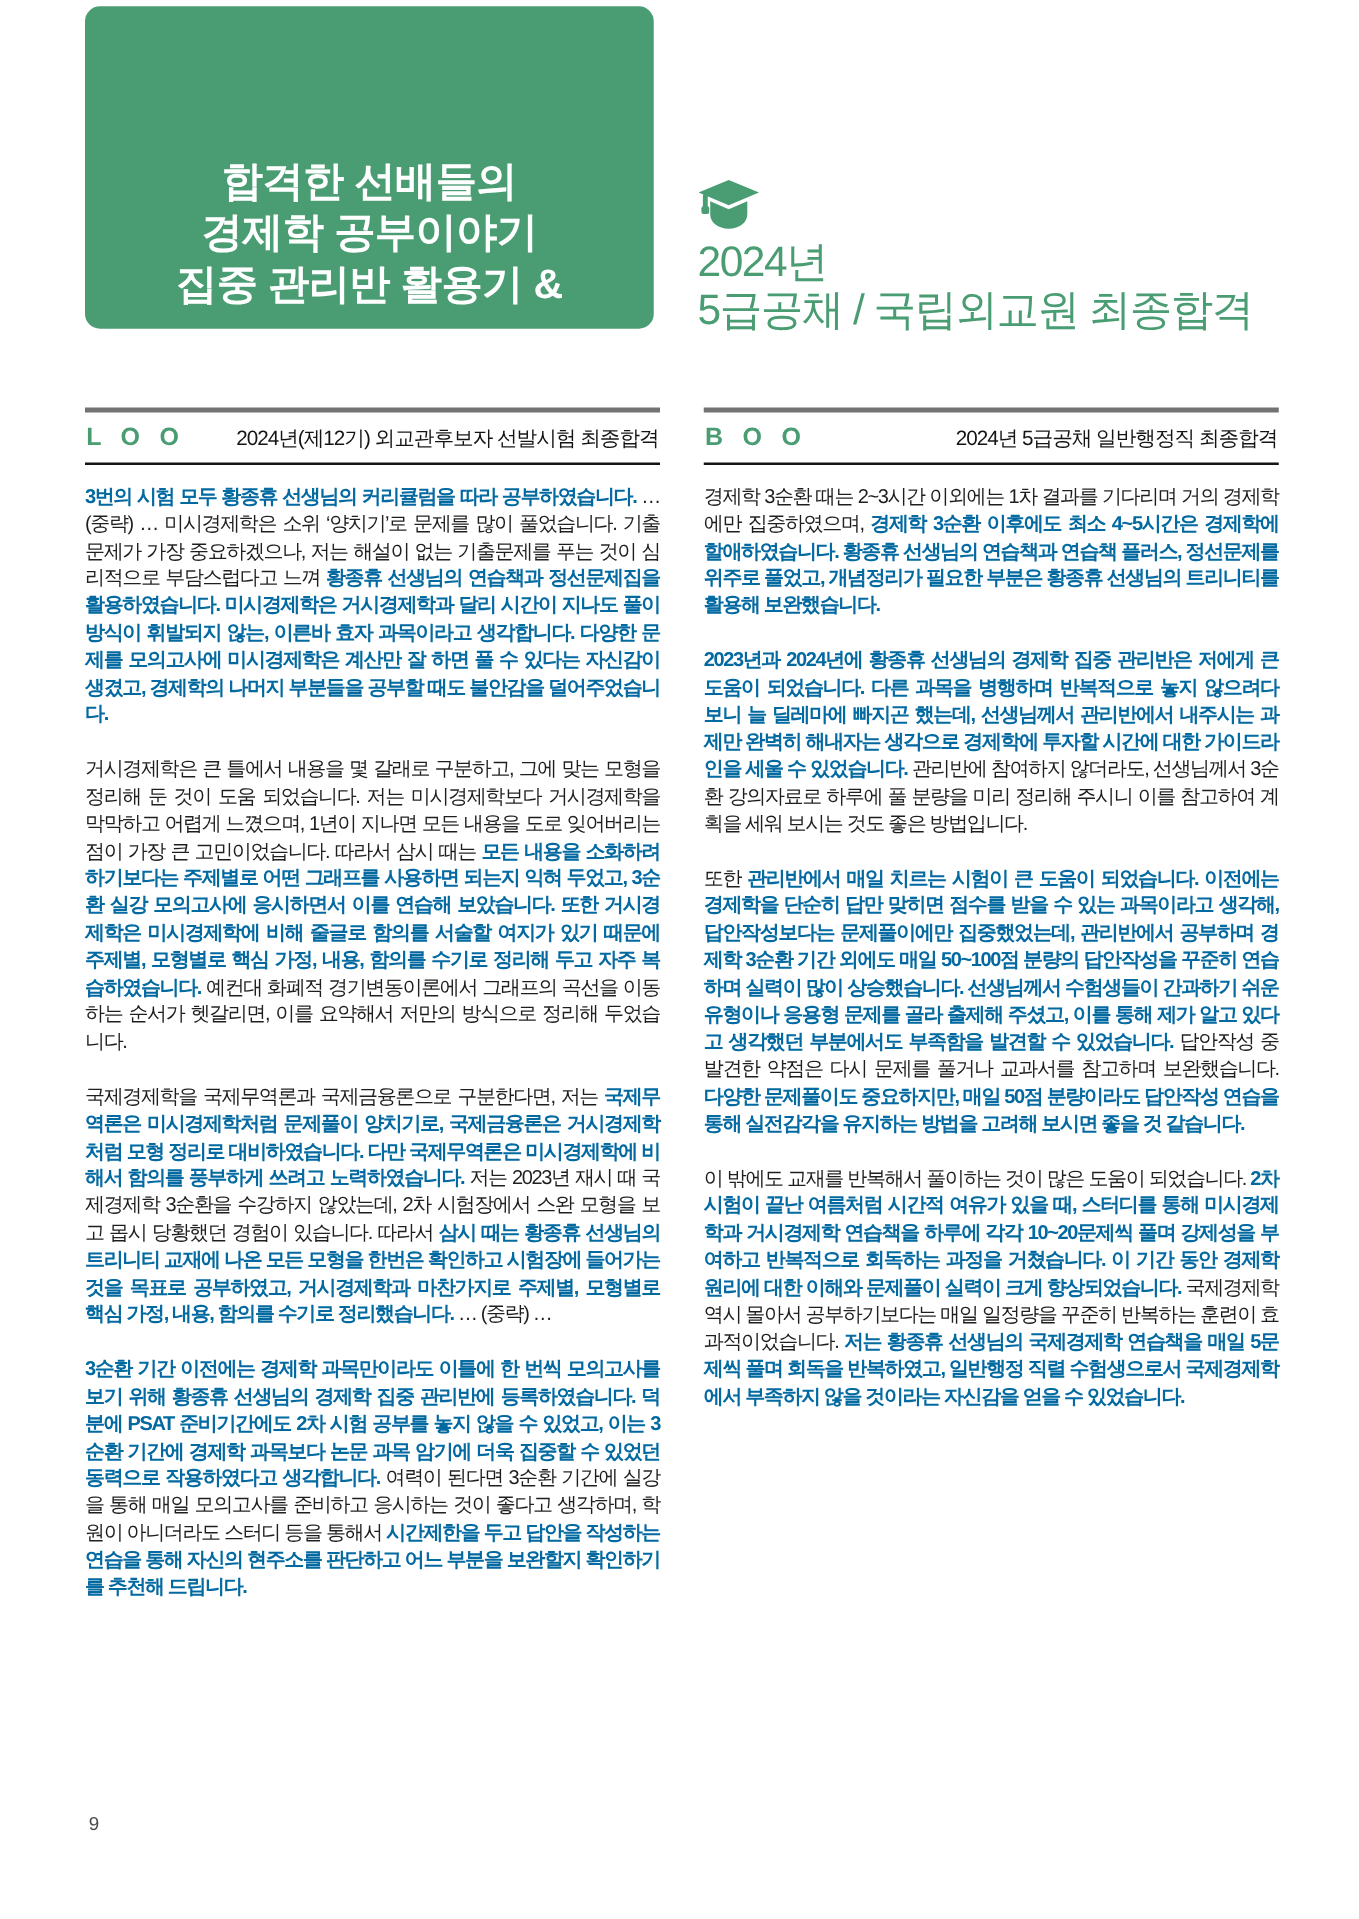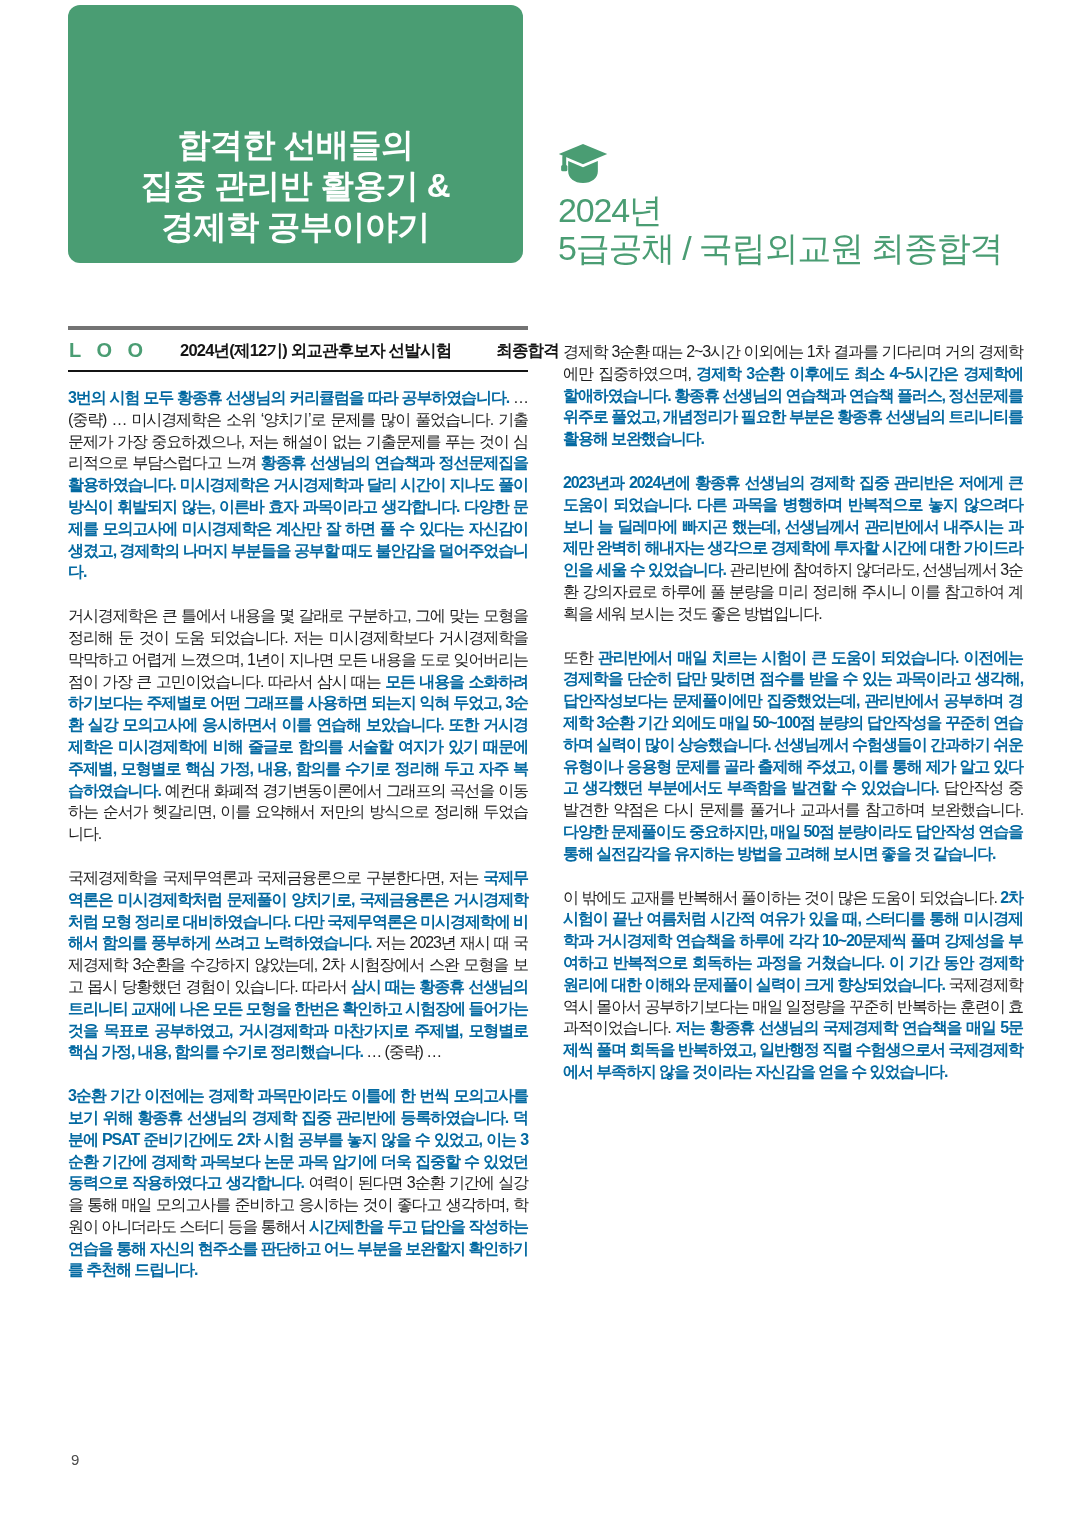--- a/index.html
+++ b/index.html
@@ -72,22 +72,22 @@
     font-size: 20px;
     letter-spacing: 5px;
     white-space: nowrap;
   }
   .exam-label {
     font-size: 16.5px;
     color: #141414;
     letter-spacing: -0.8px;
     white-space: nowrap;
   }
-  .exam-label b { font-weight: 700; margin-left: 32px; }
-  .exam-suffix { font-weight: 700; padding-left: 41px; }
+  .exam-label b { font-weight: 400; }
+  .exam-suffix { font-weight: 400; }
   .col-body {
     margin-top: 15px;
     font-size: 16px;
     line-height: 21.8px;
     color: #1e1e1e;
     text-align: justify;
     word-break: break-all;
     letter-spacing: -1.1px;
   }
   .para { margin-bottom: 22px; }
@@ -102,22 +102,22 @@
     letter-spacing: 0;
   }
 </style>
 </head>
 <body>
 
 <div class="page">
 
   <div class="banner">
     <div class="banner-line">합격한 선배들의</div>
+    <div class="banner-line">경제학 공부이야기</div>
     <div class="banner-line">집중 관리반 활용기 &amp;</div>
-    <div class="banner-line">경제학 공부이야기</div>
   </div>
 
   <div class="right-title">
     <svg class="cap-icon" width="50" height="44" viewBox="0 0 64 56" xmlns="http://www.w3.org/2000/svg">
       <polygon points="32,1 63,14 32,27 1,14" fill="#4A9D73"></polygon>
       <path d="M13,23 L13,36 C13,45 21,51 32,51 C43,51 51,45 51,36 L51,23 L32,31 Z" fill="#4A9D73"></path>
       <rect x="5.5" y="15" width="5" height="17" rx="2.5" fill="#4A9D73"></rect>
       <rect x="4" y="28" width="8" height="8" rx="2" fill="#4A9D73"></rect>
     </svg>
     <div class="rt-line">2024년</div>
@@ -133,20 +133,24 @@
       </div>
       <div class="col-body">
         <p class="para"><span class="b">3번의 시험 모두 황종휴 선생님의 커리큘럼을 따라 공부하였습니다.</span><span> …(중략) … 미시경제학은 소위 ‘양치기’로 문제를 많이 풀었습니다. 기출문제가 가장 중요하겠으나, 저는 해설이 없는 기출문제를 푸는 것이 심리적으로 부담스럽다고 느껴 </span><span class="b">황종휴 선생님의 연습책과 정선문제집을 활용하였습니다. 미시경제학은 거시경제학과 달리 시간이 지나도 풀이방식이 휘발되지 않는, 이른바 효자 과목이라고 생각합니다. 다양한 문제를 모의고사에 미시경제학은 계산만 잘 하면 풀 수 있다는 자신감이 생겼고, 경제학의 나머지 부분들을 공부할 때도 불안감을 덜어주었습니다.</span></p>
         <p class="para"><span>거시경제학은 큰 틀에서 내용을 몇 갈래로 구분하고, 그에 맞는 모형을 정리해 둔 것이 도움 되었습니다. 저는 미시경제학보다 거시경제학을 막막하고 어렵게 느꼈으며, 1년이 지나면 모든 내용을 도로 잊어버리는 점이 가장 큰 고민이었습니다. 따라서 삼시 때는 </span><span class="b">모든 내용을 소화하려 하기보다는 주제별로 어떤 그래프를 사용하면 되는지 익혀 두었고, 3순환 실강 모의고사에 응시하면서 이를 연습해 보았습니다. 또한 거시경제학은 미시경제학에 비해 줄글로 함의를 서술할 여지가 있기 때문에 주제별, 모형별로 핵심 가정, 내용, 함의를 수기로 정리해 두고 자주 복습하였습니다.</span><span> 예컨대 화폐적 경기변동이론에서 그래프의 곡선을 이동하는 순서가 헷갈리면, 이를 요약해서 저만의 방식으로 정리해 두었습니다.</span></p>
         <p class="para"><span>국제경제학을 국제무역론과 국제금융론으로 구분한다면, 저는 </span><span class="b">국제무역론은 미시경제학처럼 문제풀이 양치기로, 국제금융론은 거시경제학처럼 모형 정리로 대비하였습니다. 다만 국제무역론은 미시경제학에 비해서 함의를 풍부하게 쓰려고 노력하였습니다.</span><span> 저는 2023년 재시 때 국제경제학 3순환을 수강하지 않았는데, 2차 시험장에서 스완 모형을 보고 몹시 당황했던 경험이 있습니다. 따라서 </span><span class="b">삼시 때는 황종휴 선생님의 트리니티 교재에 나온 모든 모형을 한번은 확인하고 시험장에 들어가는 것을 목표로 공부하였고, 거시경제학과 마찬가지로 주제별, 모형별로 핵심 가정, 내용, 함의를 수기로 정리했습니다.</span><span> … (중략) …</span></p>
         <p class="para"><span class="b">3순환 기간 이전에는 경제학 과목만이라도 이틀에 한 번씩 모의고사를 보기 위해 황종휴 선생님의 경제학 집중 관리반에 등록하였습니다. 덕분에 PSAT 준비기간에도 2차 시험 공부를 놓지 않을 수 있었고, 이는 3순환 기간에 경제학 과목보다 논문 과목 암기에 더욱 집중할 수 있었던 동력으로 작용하였다고 생각합니다.</span><span> 여력이 된다면 3순환 기간에 실강을 통해 매일 모의고사를 준비하고 응시하는 것이 좋다고 생각하며, 학원이 아니더라도 스터디 등을 통해서 </span><span class="b">시간제한을 두고 답안을 작성하는 연습을 통해 자신의 현주소를 판단하고 어느 부분을 보완할지 확인하기를 추천해 드립니다.</span></p>
       </div>
     </div>
 
     <div class="column">
+      <div class="col-header">
+        <span class="initials">B O O</span>
+        <span class="exam-label"><b>2024년 5급공채 일반행정직</b><span class="exam-suffix"> 최종합격</span></span>
+      </div>
       <div class="col-body">
         <p class="para"><span>경제학 3순환 때는 2~3시간 이외에는 1차 결과를 기다리며 거의 경제학에만 집중하였으며, </span><span class="b">경제학 3순환 이후에도 최소 4~5시간은 경제학에 할애하였습니다. 황종휴 선생님의 연습책과 연습책 플러스, 정선문제를 위주로 풀었고, 개념정리가 필요한 부분은 황종휴 선생님의 트리니티를 활용해 보완했습니다.</span></p>
         <p class="para"><span class="b">2023년과 2024년에 황종휴 선생님의 경제학 집중 관리반은 저에게 큰 도움이 되었습니다. 다른 과목을 병행하며 반복적으로 놓지 않으려다 보니 늘 딜레마에 빠지곤 했는데, 선생님께서 관리반에서 내주시는 과제만 완벽히 해내자는 생각으로 경제학에 투자할 시간에 대한 가이드라인을 세울 수 있었습니다.</span><span> 관리반에 참여하지 않더라도, 선생님께서 3순환 강의자료로 하루에 풀 분량을 미리 정리해 주시니 이를 참고하여 계획을 세워 보시는 것도 좋은 방법입니다.</span></p>
         <p class="para"><span>또한 </span><span class="b">관리반에서 매일 치르는 시험이 큰 도움이 되었습니다. 이전에는 경제학을 단순히 답만 맞히면 점수를 받을 수 있는 과목이라고 생각해, 답안작성보다는 문제풀이에만 집중했었는데, 관리반에서 공부하며 경제학 3순환 기간 외에도 매일 50~100점 분량의 답안작성을 꾸준히 연습하며 실력이 많이 상승했습니다. 선생님께서 수험생들이 간과하기 쉬운 유형이나 응용형 문제를 골라 출제해 주셨고, 이를 통해 제가 알고 있다고 생각했던 부분에서도 부족함을 발견할 수 있었습니다.</span><span> 답안작성 중 발견한 약점은 다시 문제를 풀거나 교과서를 참고하며 보완했습니다. </span><span class="b">다양한 문제풀이도 중요하지만, 매일 50점 분량이라도 답안작성 연습을 통해 실전감각을 유지하는 방법을 고려해 보시면 좋을 것 같습니다.</span></p>
         <p class="para"><span>이 밖에도 교재를 반복해서 풀이하는 것이 많은 도움이 되었습니다. </span><span class="b">2차 시험이 끝난 여름처럼 시간적 여유가 있을 때, 스터디를 통해 미시경제학과 거시경제학 연습책을 하루에 각각 10~20문제씩 풀며 강제성을 부여하고 반복적으로 회독하는 과정을 거쳤습니다. 이 기간 동안 경제학 원리에 대한 이해와 문제풀이 실력이 크게 향상되었습니다.</span><span> 국제경제학 역시 몰아서 공부하기보다는 매일 일정량을 꾸준히 반복하는 훈련이 효과적이었습니다. </span><span class="b">저는 황종휴 선생님의 국제경제학 연습책을 매일 5문제씩 풀며 회독을 반복하였고, 일반행정 직렬 수험생으로서 국제경제학에서 부족하지 않을 것이라는 자신감을 얻을 수 있었습니다.</span></p>
       </div>
     </div>
 
   </div>
 

